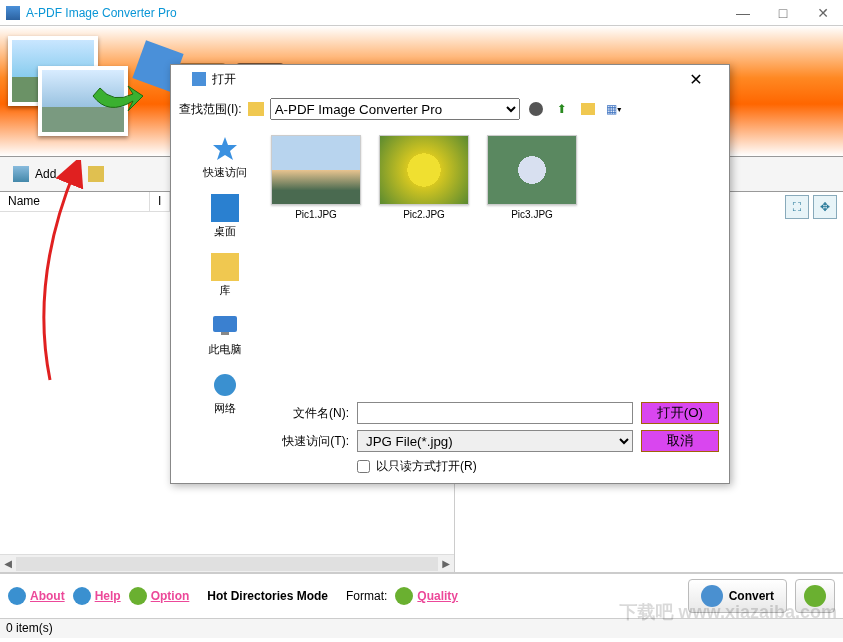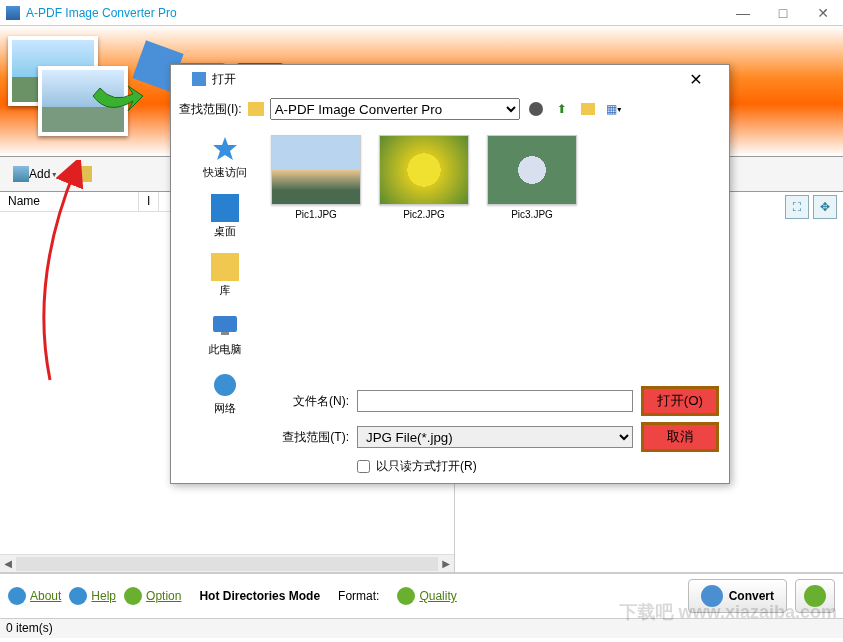--- a/index.html
+++ b/index.html
@@ -17,40 +17,40 @@
 .banner .photo.a { top:0; left:0; background: linear-gradient(#c9e6ff,#88ccee 60%, #6b9266 60%); }
 .banner .photo.b { top:30px; left:30px; background: linear-gradient(#d8ecff,#99c2e0 60%, #7a9a80 60%); }
 .banner .arrow { position:absolute; top:30px; left:80px; width:60px; height:60px; }
 .banner .arrow svg { width:100%; height:100%; }
 .banner .cube { position:absolute; top:10px; left:130px; width:40px; height:40px; background:#4a90d9; transform:rotate(20deg); }
 .banner .doc { width:48px; height:56px; border-radius:4px; margin-left:10px; display:flex;align-items:flex-end;justify-content:center;color:#fff;font-size:9px;font-weight:bold;padding-bottom:4px; }
 .banner .doc.jpg{background:#b07030;}.banner .doc.tiff{background:#795030;}
 .banner .big-title { color:#fff; font-size:28px; font-family: "Comic Sans MS", cursive; margin-left:20px; text-shadow:1px 1px 2px rgba(0,0,0,.3); }
 
 .toolbar { height: 36px; border-top:1px solid #999; border-bottom:1px solid #999; display:flex; align-items:center; padding:0 6px; gap:4px; background:#f5f5f5; }
-.tbtn { height:26px; padding:0 6px; display:flex; align-items:center; gap:0; border:1px solid transparent; cursor:pointer; }
+.tbtn { height:26px; padding:0 6px; display:flex; align-items:center; gap:6px; border:1px solid transparent; cursor:pointer; }
 .tbtn-icon{width:16px;height:16px;display:inline-block;}
 .dropdown-caret{width:8px;display:flex;align-items:center;justify-content:center;color:#555;font-size:8px;}
 
 .content { display:flex; height: 380px; }
 .left-panel { width: 455px; border-right:1px solid #ccc; display:flex; flex-direction:column; }
 .columns { display:flex; height:20px; background:#fff; border-bottom:1px solid #ddd; }
 .columns .col { padding:2px 8px; border-right:1px solid #ddd; }
 .list-body{flex:1; background:#fff;}
 .hscroll{height:18px; border-top:1px solid #ddd; background:#f0f0f0;display:flex;align-items:center;}
 .hscroll .arr{width:16px;text-align:center;color:#666;font-size:10px;}
 .hscroll .track{flex:1;background:#e0e0e0;height:14px;}
 .right-panel{flex:1; display:flex;flex-direction:column;}
 .right-tools{height:30px;display:flex;justify-content:flex-end;align-items:center;padding:0 6px;gap:4px;}
 .sqbtn{width:24px;height:24px;border:1px solid #8ab;display:flex;align-items:center;justify-content:center;background:#e8f4f8;cursor:pointer;}
 
 .bottom-bar { height:46px; border-top:2px solid #ccc; display:flex; align-items:center; padding:0 8px; gap:8px; background:#fff; }
 .link-btn{display:flex;align-items:center;gap:4px;cursor:pointer;}
 .link-btn .icon{width:18px;height:18px;border-radius:50%;display:inline-block;}
-.link-btn .txt{text-decoration:underline;color:#4d7c0f;}
+.link-btn .txt{text-decoration:underline;color:#ec4899;font-weight:bold;}
 .mode-label{font-weight:bold;margin-left:10px;}
 .format-sel{border:1px solid #888;height:22px;padding:0 4px;width:120px;}
 .big-btn{height:34px;padding:0 12px;border:1px solid #bbb;border-radius:4px;background:linear-gradient(#fff,#e8e8e8);display:flex;align-items:center;gap:6px;cursor:pointer;font-weight:bold;}
 .big-btn .bicon{width:22px;height:22px;border-radius:50%;display:inline-block;}
 .status-bar{height:20px;border-top:1px solid #ccc;padding:2px 6px;background:#f5f5f5;}
 
 
 .red-arrow{position:absolute;top:160px;left:20px;width:80px;height:230px;pointer-events:none;z-index:5;}
 
 
@@ -68,21 +68,21 @@
 .dialog .side-item .sicon{width:28px;height:28px;}
 .dialog .side-item .slabel{font-size:11px;text-align:center;}
 .dialog .files{flex:1;padding:10px;display:flex;gap:18px;align-items:flex-start;}
 .dialog .file-item{display:flex;flex-direction:column;align-items:center;gap:4px;cursor:pointer;}
 .dialog .thumb{width:90px;height:70px;border:1px solid #ccc;box-shadow:0 1px 2px rgba(0,0,0,.2);}
 .dialog .file-item .fname{font-size:10px;}
 .dialog .dbottom{padding:8px 10px;display:flex;flex-direction:column;gap:6px;}
 .dialog .row{display:flex;align-items:center;gap:8px;}
 .dialog .row label{width:78px;text-align:right;}
 .dialog .row .fld{flex:1;height:22px;border:1px solid #888;padding:0 4px;}
-.dialog .row .dbtn{width:78px;height:30px;border:3px solid #a16207;background:#ef4444;cursor:pointer;}
+.dialog .row .dbtn{width:78px;height:22px;border:1px solid #a16207;background:#d946ef;cursor:pointer;}
 .dialog .chk-row{display:flex;align-items:center;gap:6px;margin-left:86px;}
 
 
 .thumb.p1{background:linear-gradient(#b8d4ee 50%,#e8c490 50%,#4a6a50 80%);}
 .thumb.p2{background:radial-gradient(circle,#f0e030 30%,#d8c820 30%,#5a8a30);}
 .thumb.p3{background:radial-gradient(circle,#d8e0f0 25%,#5a8860 25%);}
 
 .watermark{position:absolute;bottom:18px;right:6px;color:rgba(0,0,0,.15);font-size:18px;font-weight:bold;pointer-events:none;}
 </style>
 </head>
@@ -119,21 +119,21 @@
     <span class="dropdown-caret">▾</span>
   </div>
   <div class="tbtn">
     <span class="tbtn-icon" style="background:#e0c050;"></span>
   </div>
 </div>
 
 <div class="content">
   <div class="left-panel">
     <div class="columns">
-      <div class="col" style="width:139px">Name</div>
+      <div class="col" style="width:150px">Name</div>
       <div class="col">I</div>
     </div>
     <div class="list-body"></div>
     <div class="hscroll">
       <div class="arr">◀</div>
       <div class="track"></div>
       <div class="arr">▶</div>
     </div>
   </div>
   <div class="right-panel">
@@ -157,21 +157,21 @@
   <div class="link-btn">
     <span class="icon" style="background:#3a90d0"></span>
     <span class="txt">Help</span>
   </div>
   <div class="link-btn">
     <span class="icon" style="background:#6ab030"></span>
     <span class="txt">Option</span>
   </div>
   <span class="mode-label">Hot Directories Mode</span>
   <span style="margin-left:10px">Format:</span>
-  <div class="link-btn" style="margin-left:10px">
+  <div class="link-btn" style="">
     <span class="icon" style="background:#6ab030"></span>
     <span class="txt">Quality</span>
   </div>
   <div style="flex:1"></div>
   <div class="big-btn">
     <span class="bicon" style="background:#4a90d0"></span>
     <span>Convert</span>
   </div>
   <div class="big-btn" style="padding:0 8px">
     <span class="bicon" style="background:#6ab030"></span>
@@ -260,21 +260,21 @@
           <div class="fname">Pic3.JPG</div>
         </div>
       </div>
       <div class="dbottom">
         <div class="row">
           <label>文件名(N):</label>
           <input class="fld" value="" style="">
           <button class="dbtn">打开(O)</button>
         </div>
         <div class="row">
-          <label>查找范围(T):</label>
+          <label>快速访问(T):</label>
           <select class="fld"><option>JPG File(*.jpg)</option></select>
           <button class="dbtn">取消</button>
         </div>
         <div class="chk-row">
           <input type="checkbox" style="">
           <span>以只读方式打开(R)</span>
         </div>
       </div>
     </div>
   </div>

